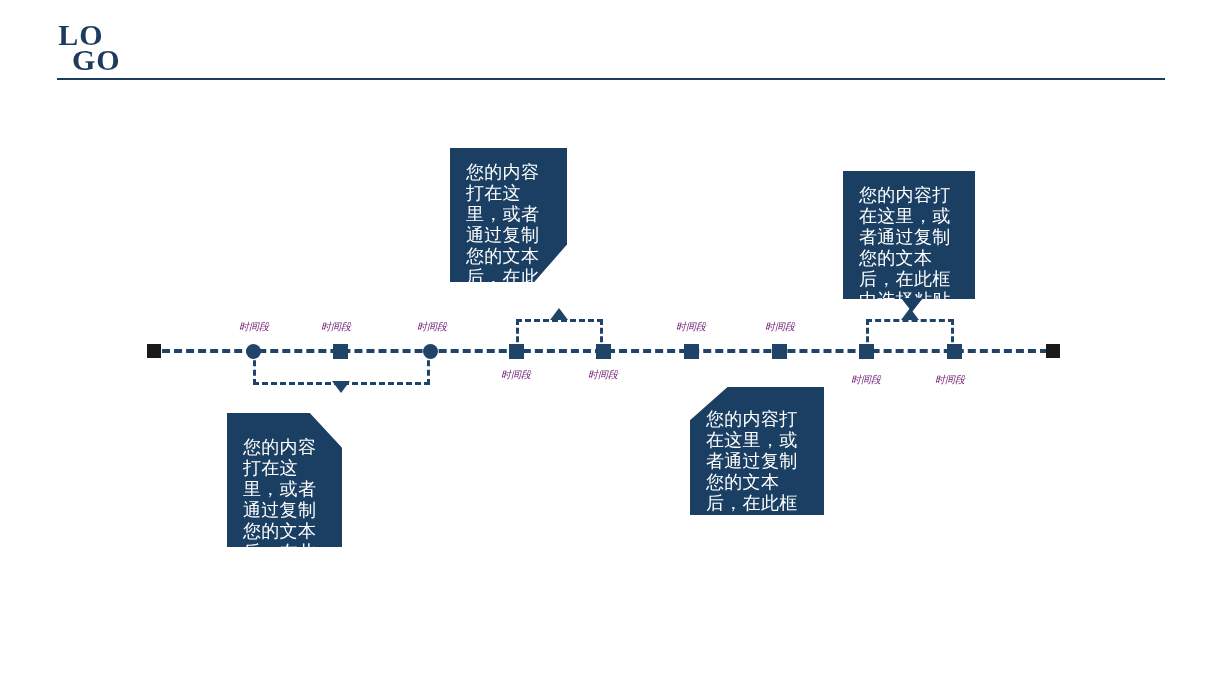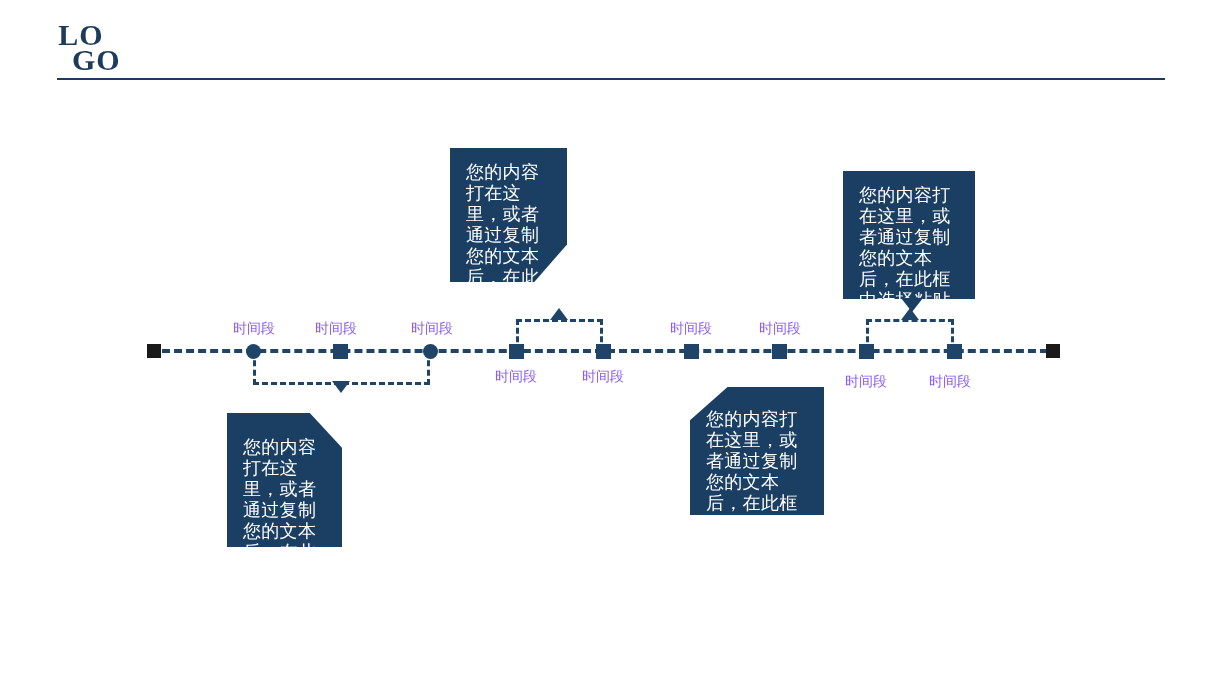--- a/index.html
+++ b/index.html
@@ -63,24 +63,25 @@
     position:absolute;
     width:15px;height:15px;
     background:#1f4468;
     top:344px;
     transform:translateX(-7px);
   }
   .node.round{border-radius:50%;}
 
   .tlabel{
     position:absolute;
-    font-size:14px;
-    color:#8b5cf6;
+    font-size:10px;
+    color:#701a75;
     white-space:nowrap;
     transform:translateX(-50%);
+    font-style:italic;
   }
 
   
   .bracket{
     position:absolute;
     border-left:3px dashed #1f4468;
     border-right:3px dashed #1f4468;
     box-sizing:border-box;
   }
   .bracket.down{

